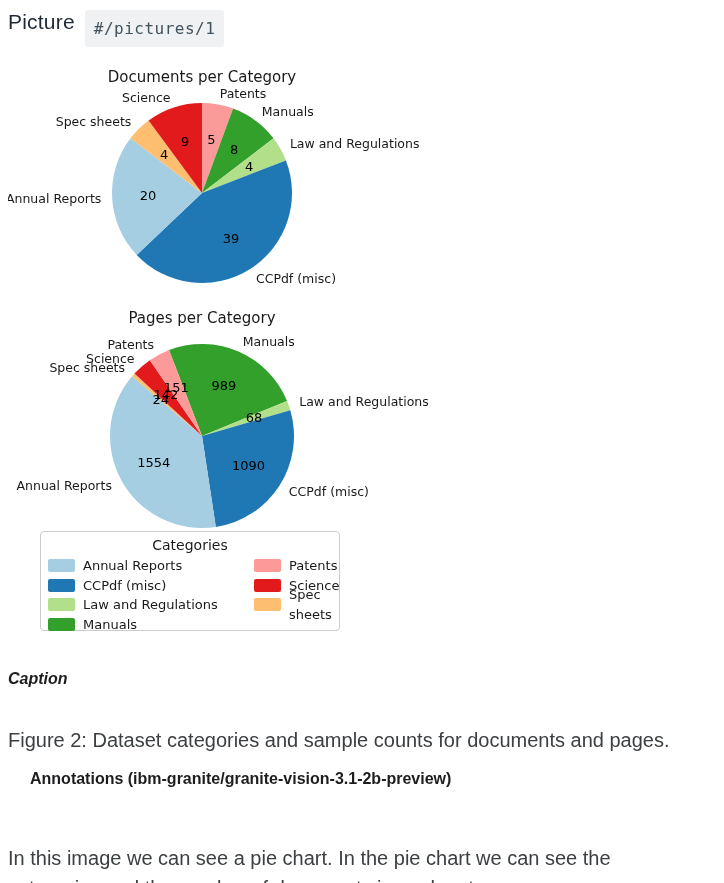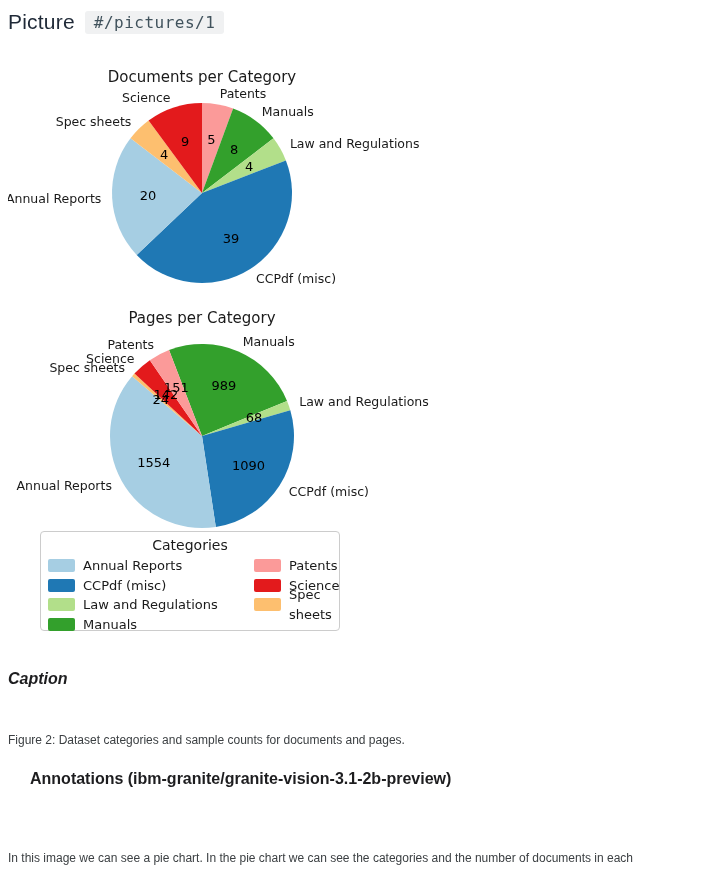--- a/index.html
+++ b/index.html
@@ -1,26 +1,26 @@
 <!DOCTYPE html>
 <html><head>
 <meta charset="utf-8">
 <style>
   html,body{margin:0;padding:0;background:#ffffff;}
   body{
     position:relative;width:724px;height:883px;overflow:hidden;
     font-family:"Liberation Sans",sans-serif;color:#202124;
   }
   
-  .doc-header{position:absolute;left:8px;top:10px;display:flex;align-items:center;gap:10px;}
+  .doc-header{position:absolute;left:8px;top:10px;display:flex;align-items:flex-start;gap:10px;}
   .doc-title{font-size:21px;color:#1f2937;letter-spacing:.2px;}
   .ref-chip{
     font-family:"DejaVu Sans Mono","Liberation Mono",monospace;
     font-size:16px;color:#40525c;background:#f0f1f2;border-radius:3px;
-    padding:2px 9px;letter-spacing:.5px;
+    padding:9px 9px;letter-spacing:.5px;
   }
   
   .figure{position:absolute;left:8px;top:55px;width:480px;height:585px;}
   .figure svg{position:absolute;left:0;top:0;}
   .pie-title{font-family:"DejaVu Sans",sans-serif;font-size:15px;fill:#1a1a1a;}
   .pie-label{font-family:"DejaVu Sans",sans-serif;font-size:12.5px;fill:#1a1a1a;}
   .pie-value{font-family:"DejaVu Sans",sans-serif;font-size:13px;fill:#000;}
   
   .legend{
     position:absolute;left:32px;top:476px;width:300px;height:100px;
@@ -29,21 +29,21 @@
   }
   .legend-title{text-align:center;font-size:14px;margin-top:5px;}
   .legend-items{
     display:grid;grid-auto-flow:column;grid-template-rows:repeat(4,19.5px);
     grid-template-columns:206px auto;margin:3px 0 0 7px;
   }
   .legend-item{display:flex;align-items:center;font-size:13px;line-height:19.5px;}
   .legend-swatch{display:inline-block;width:27px;height:13px;border-radius:2px;margin-right:8px;flex:0 0 auto;}
   
   .sec-heading{position:absolute;left:8px;margin:0;font-size:16px;font-weight:700;color:#1d1d1f;}
-  .sec-text{position:absolute;left:8px;margin:0;font-size:12px;color:#3c4043;line-height:30px;}
+  .sec-text{position:absolute;left:8px;margin:0;font-size:20px;color:#3c4043;line-height:30px;}
   #caption-heading{top:670px;font-style:italic;}
   #caption-text{top:725px;width:700px;}
   #annotations-heading{top:770px;margin-left:22px;}
   #annotations-text{top:843px;width:660px;}
 </style>
 </head>
 <body>
 
 <header class="doc-header">
   <span class="doc-title">Picture</span>

